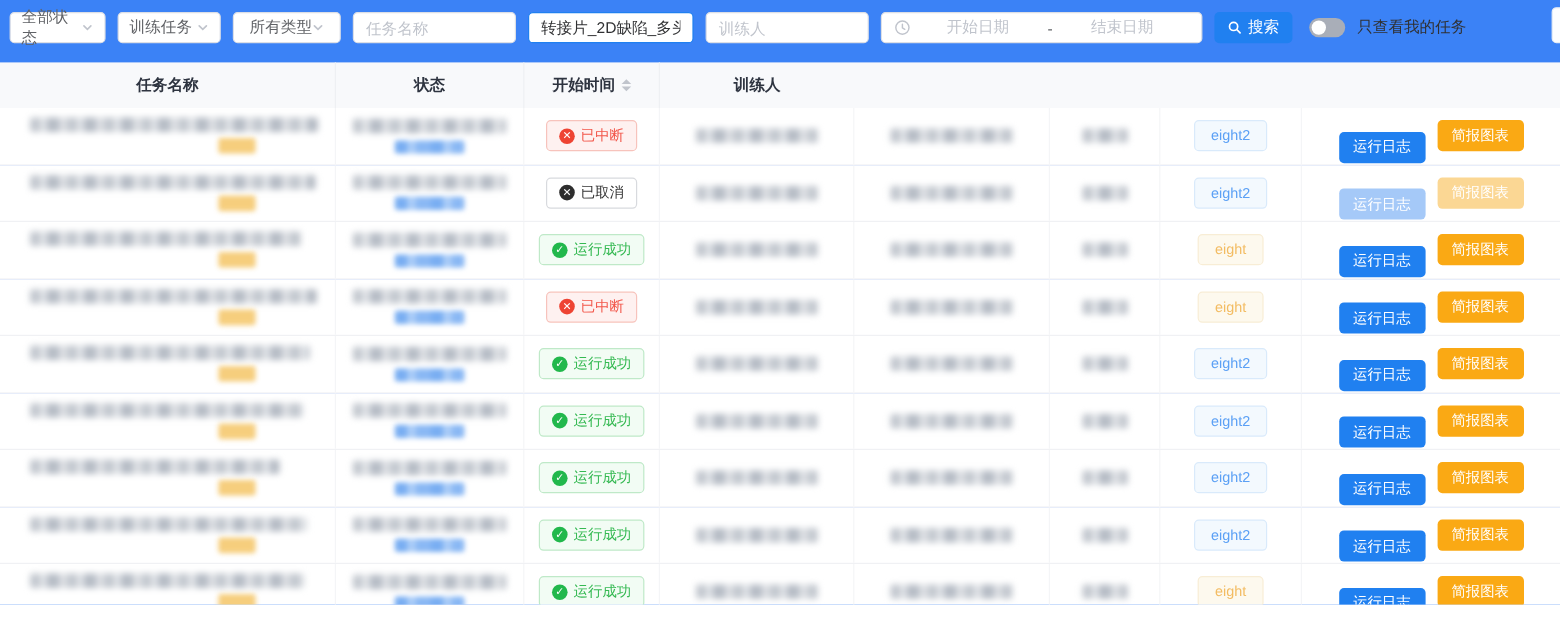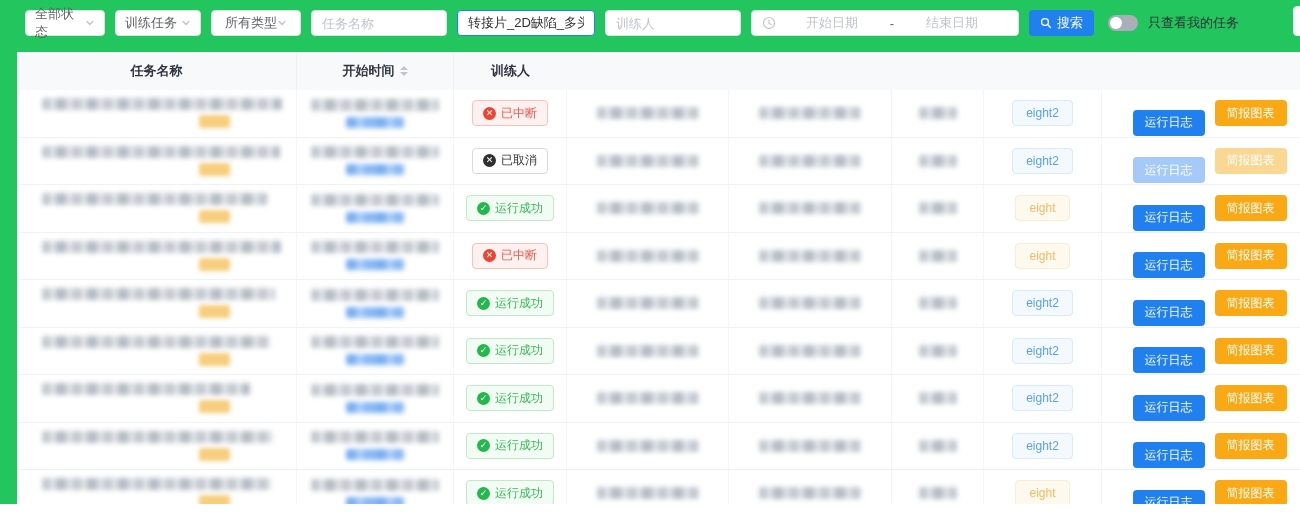--- a/index.html
+++ b/index.html
@@ -1,18 +1,18 @@
 <!DOCTYPE html>
 <html><head>
 <meta charset="utf-8">
 <style>
   * { margin:0; padding:0; box-sizing:border-box; }
   html,body { background:#fff; }
   body { font-family:"Liberation Sans","DejaVu Sans",sans-serif; color:#303133; }
-  .page { position:relative; width:1300px; height:504px; background:#22c55e; overflow:hidden;padding-left:17px; }
+  .page { position:relative; width:1300px; height:504px; background:#3b82f6; overflow:hidden; }
 
   
   .filterbar { display:flex; align-items:center; height:46px; padding-left:8px; gap:10px; }
   .fld { height:26px; border:1px solid #dcdfe6; border-radius:4px; background:#fff;
          display:flex; align-items:center; font-size:13px; }
   .select { justify-content:space-between; padding:0 9px; color:#606266; cursor:pointer; }
   .w-status{width:80px;} .w-type{width:86px;} .w-cat{width:90px;justify-content:center;}
   .txt-input { width:136px; padding:0 10px; color:#303133; }
   .txt-input::placeholder { color:#c0c4cc; }
   input.fld { outline:none; }
@@ -139,20 +139,23 @@
     <span class="switch-label">只查看我的任务</span>
   </div>
   <div class="edge-sliver"></div>
 
   <div class="table">
     <div class="trow thead">
       <div class="cell">
           <span>任务名称</span>
         </div>
       <div class="cell">
+          <span>状态</span>
+        </div>
+      <div class="cell">
         <span>开始时间</span>
         <span class="caret">
             <i class="up"></i>
             <i class="down"></i>
           </span>
       </div>
       <div class="cell">
           <span>训练人</span>
         </div>
     </div>

